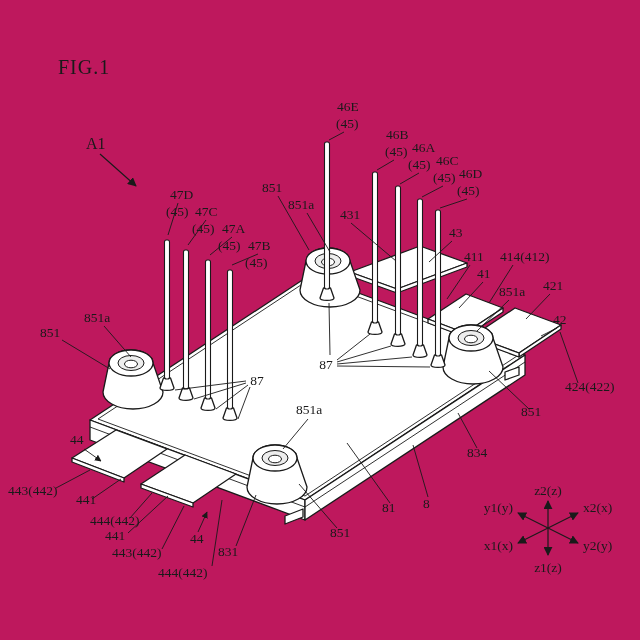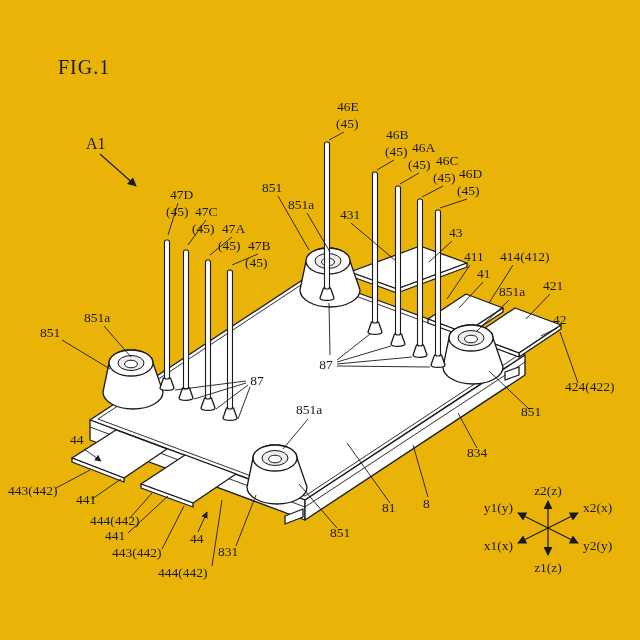--- a/index.html
+++ b/index.html
@@ -1,16 +1,16 @@
 <!DOCTYPE html>
 <html><head>
 <meta charset="utf-8">
 <style>
   html,body { margin:0; padding:0; background:#ffffff; }
-  #stage { width:640px; height:640px; position:relative; background:#eab308; overflow:hidden; }
+  #stage { width:640px; height:640px; position:relative; background:#be185d; overflow:hidden; }
   svg { display:block; }
   text {
     font-family:"Liberation Serif","DejaVu Serif",serif;
     font-size:13.5px;
     fill:#1a1a1a;
   }
   .t-title { font-size:20px; letter-spacing:1px; }
   .t-asm   { font-size:16px; }
   .mid { text-anchor:middle; }
   .end { text-anchor:end; }

